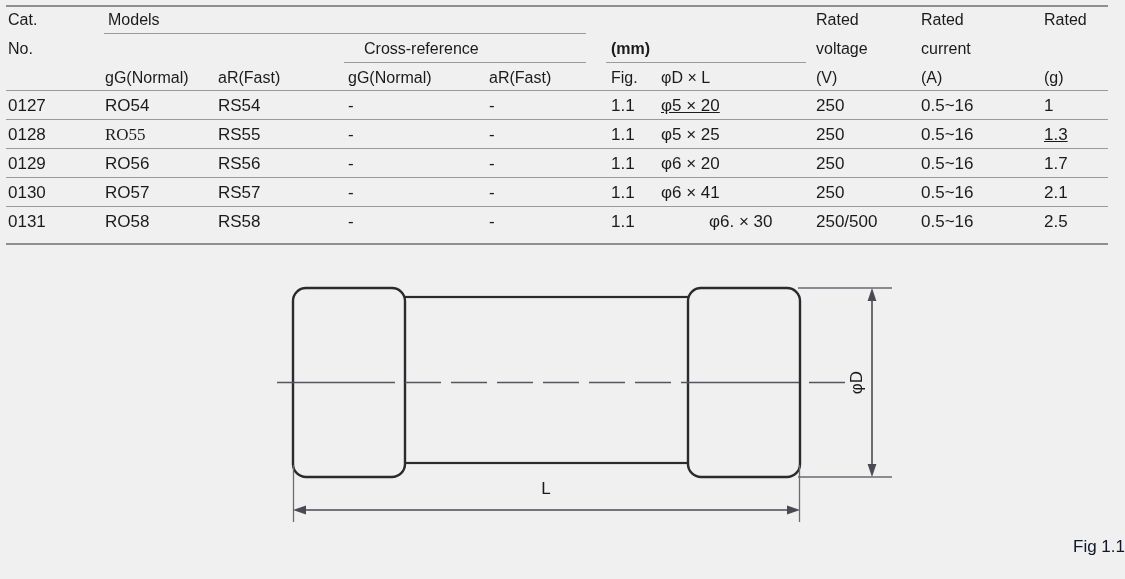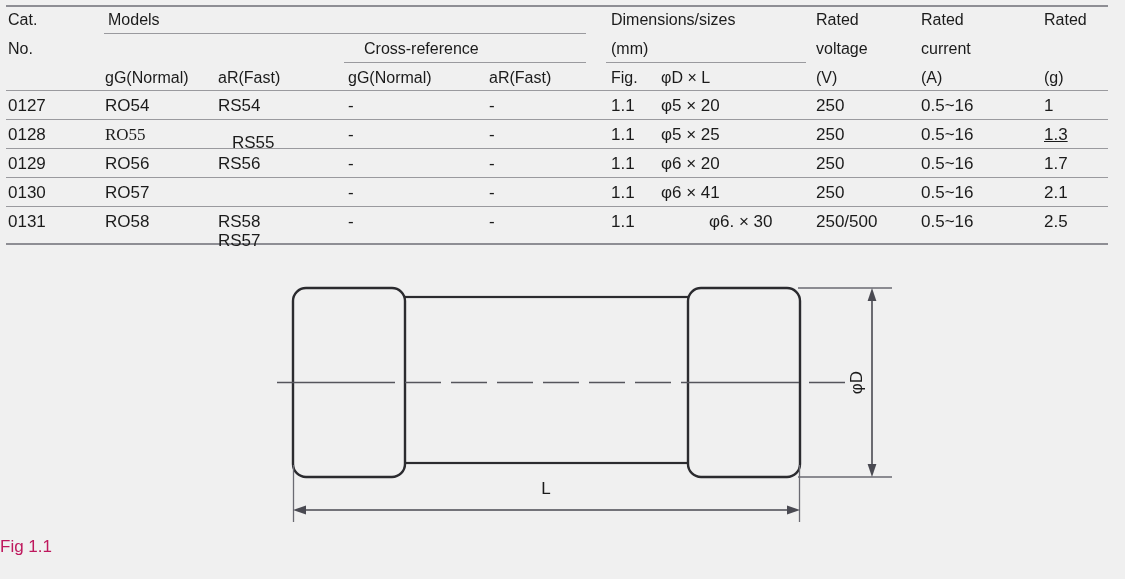--- a/index.html
+++ b/index.html
@@ -52,23 +52,23 @@
     top: 250px;
     width: 1125px;
     height: 329px;
   }
   .figure svg { display: block; }
   .fig-caption {
     position: absolute;
     top: 287px;
     left: 0;
     width: 1125px;
-    text-align: left;
+    text-align: right;
     font-size: 17px;
-    color: #be185d;
+    color: #0f172a;
   }
 </style>
 </head>
 <body>
 
 <div class="spec-table">
 
   <div class="rule thick" style="left:6px;  top:5px;   width:1102px;"></div>
   <div class="rule" style="left:104px;top:33px;  width:482px;"></div>
   <div class="rule" style="left:344px;top:62px;  width:242px;"></div>
@@ -84,22 +84,21 @@
   <div class="cell hdr" style="left:8px;  top:39px;">No.</div>
 
   <div class="cell hdr" style="left:108px;top:10px;">Models</div>
   <div class="cell hdr" style="left:364px;top:39px;">Cross-reference</div>
 
   <div class="cell hdr" style="left:105px;top:68px;">gG(Normal)</div>
   <div class="cell hdr" style="left:218px;top:68px;">aR(Fast)</div>
   <div class="cell hdr" style="left:348px;top:68px;">gG(Normal)</div>
   <div class="cell hdr" style="left:489px;top:68px;">aR(Fast)</div>
 
-  <div class="cell hdr" style="left:611px;top:10px;">Dimensions/sizes</div>
-  <div class="cell hdr" style="left:611px;top:39px;">(mm)</div>
+  <div class="cell hdr" style="left:611px;top:39px;font-weight:bold;">(mm)</div>
   <div class="cell hdr" style="left:611px;top:68px;">Fig.</div>
   <div class="cell hdr" style="left:661px;top:68px;">φD × L</div>
 
   <div class="cell hdr" style="left:816px;top:10px;">Rated</div>
   <div class="cell hdr" style="left:816px;top:39px;">voltage</div>
   <div class="cell hdr" style="left:816px;top:68px;">(V)</div>
 
   <div class="cell hdr" style="left:921px;top:10px;">Rated</div>
   <div class="cell hdr" style="left:921px;top:39px;">current</div>
   <div class="cell hdr" style="left:921px;top:68px;">(A)</div>
@@ -107,30 +106,30 @@
   <div class="cell hdr" style="left:1044px;top:10px;">Rated</div>
   <div class="cell hdr" style="left:1044px;top:68px;">(g)</div>
 
   <div>
     <div class="cell" style="left:8px;  top:96px;">0127</div>
     <div class="cell" style="left:105px;top:96px;">RO54</div>
     <div class="cell" style="left:218px;top:96px;">RS54</div>
     <div class="cell" style="left:348px;top:96px;">-</div>
     <div class="cell" style="left:489px;top:96px;">-</div>
     <div class="cell" style="left:611px;top:96px;">1.1</div>
-    <div class="cell" style="left:661px;top:96px;">φ5 × 20</div>
+    <div class="cell" style="left:661px;top:96px;text-decoration:underline;">φ5 × 20</div>
     <div class="cell" style="left:816px;top:96px;">250</div>
     <div class="cell" style="left:921px;top:96px;">0.5~16</div>
     <div class="cell" style="left:1044px;top:96px;">1</div>
   </div>
 
   <div>
     <div class="cell" style="left:8px;  top:125px;">0128</div>
     <div class="cell" style="left:105px;top:125px;font-family:Liberation Serif, serif;">RO55</div>
-    <div class="cell" style="left:232px;top:125px;margin-top:8px;">RS55</div>
+    <div class="cell" style="left:218px;top:125px;">RS55</div>
     <div class="cell" style="left:348px;top:125px;">-</div>
     <div class="cell" style="left:489px;top:125px;">-</div>
     <div class="cell" style="left:611px;top:125px;">1.1</div>
     <div class="cell" style="left:661px;top:125px;">φ5 × 25</div>
     <div class="cell" style="left:816px;top:125px;">250</div>
     <div class="cell" style="left:921px;top:125px;">0.5~16</div>
     <div class="cell" style="left:1044px;top:125px;text-decoration:underline;">1.3</div>
   </div>
 
   <div>
@@ -142,21 +141,21 @@
     <div class="cell" style="left:611px;top:154px;">1.1</div>
     <div class="cell" style="left:661px;top:154px;">φ6 × 20</div>
     <div class="cell" style="left:816px;top:154px;">250</div>
     <div class="cell" style="left:921px;top:154px;">0.5~16</div>
     <div class="cell" style="left:1044px;top:154px;">1.7</div>
   </div>
 
   <div>
     <div class="cell" style="left:8px;  top:183px;">0130</div>
     <div class="cell" style="left:105px;top:183px;">RO57</div>
-    <div class="cell" style="left:218px;top:183px;margin-top:48px;">RS57</div>
+    <div class="cell" style="left:218px;top:183px;">RS57</div>
     <div class="cell" style="left:348px;top:183px;">-</div>
     <div class="cell" style="left:489px;top:183px;">-</div>
     <div class="cell" style="left:611px;top:183px;">1.1</div>
     <div class="cell" style="left:661px;top:183px;">φ6 × 41</div>
     <div class="cell" style="left:816px;top:183px;">250</div>
     <div class="cell" style="left:921px;top:183px;">0.5~16</div>
     <div class="cell" style="left:1044px;top:183px;">2.1</div>
   </div>
 
   <div>

